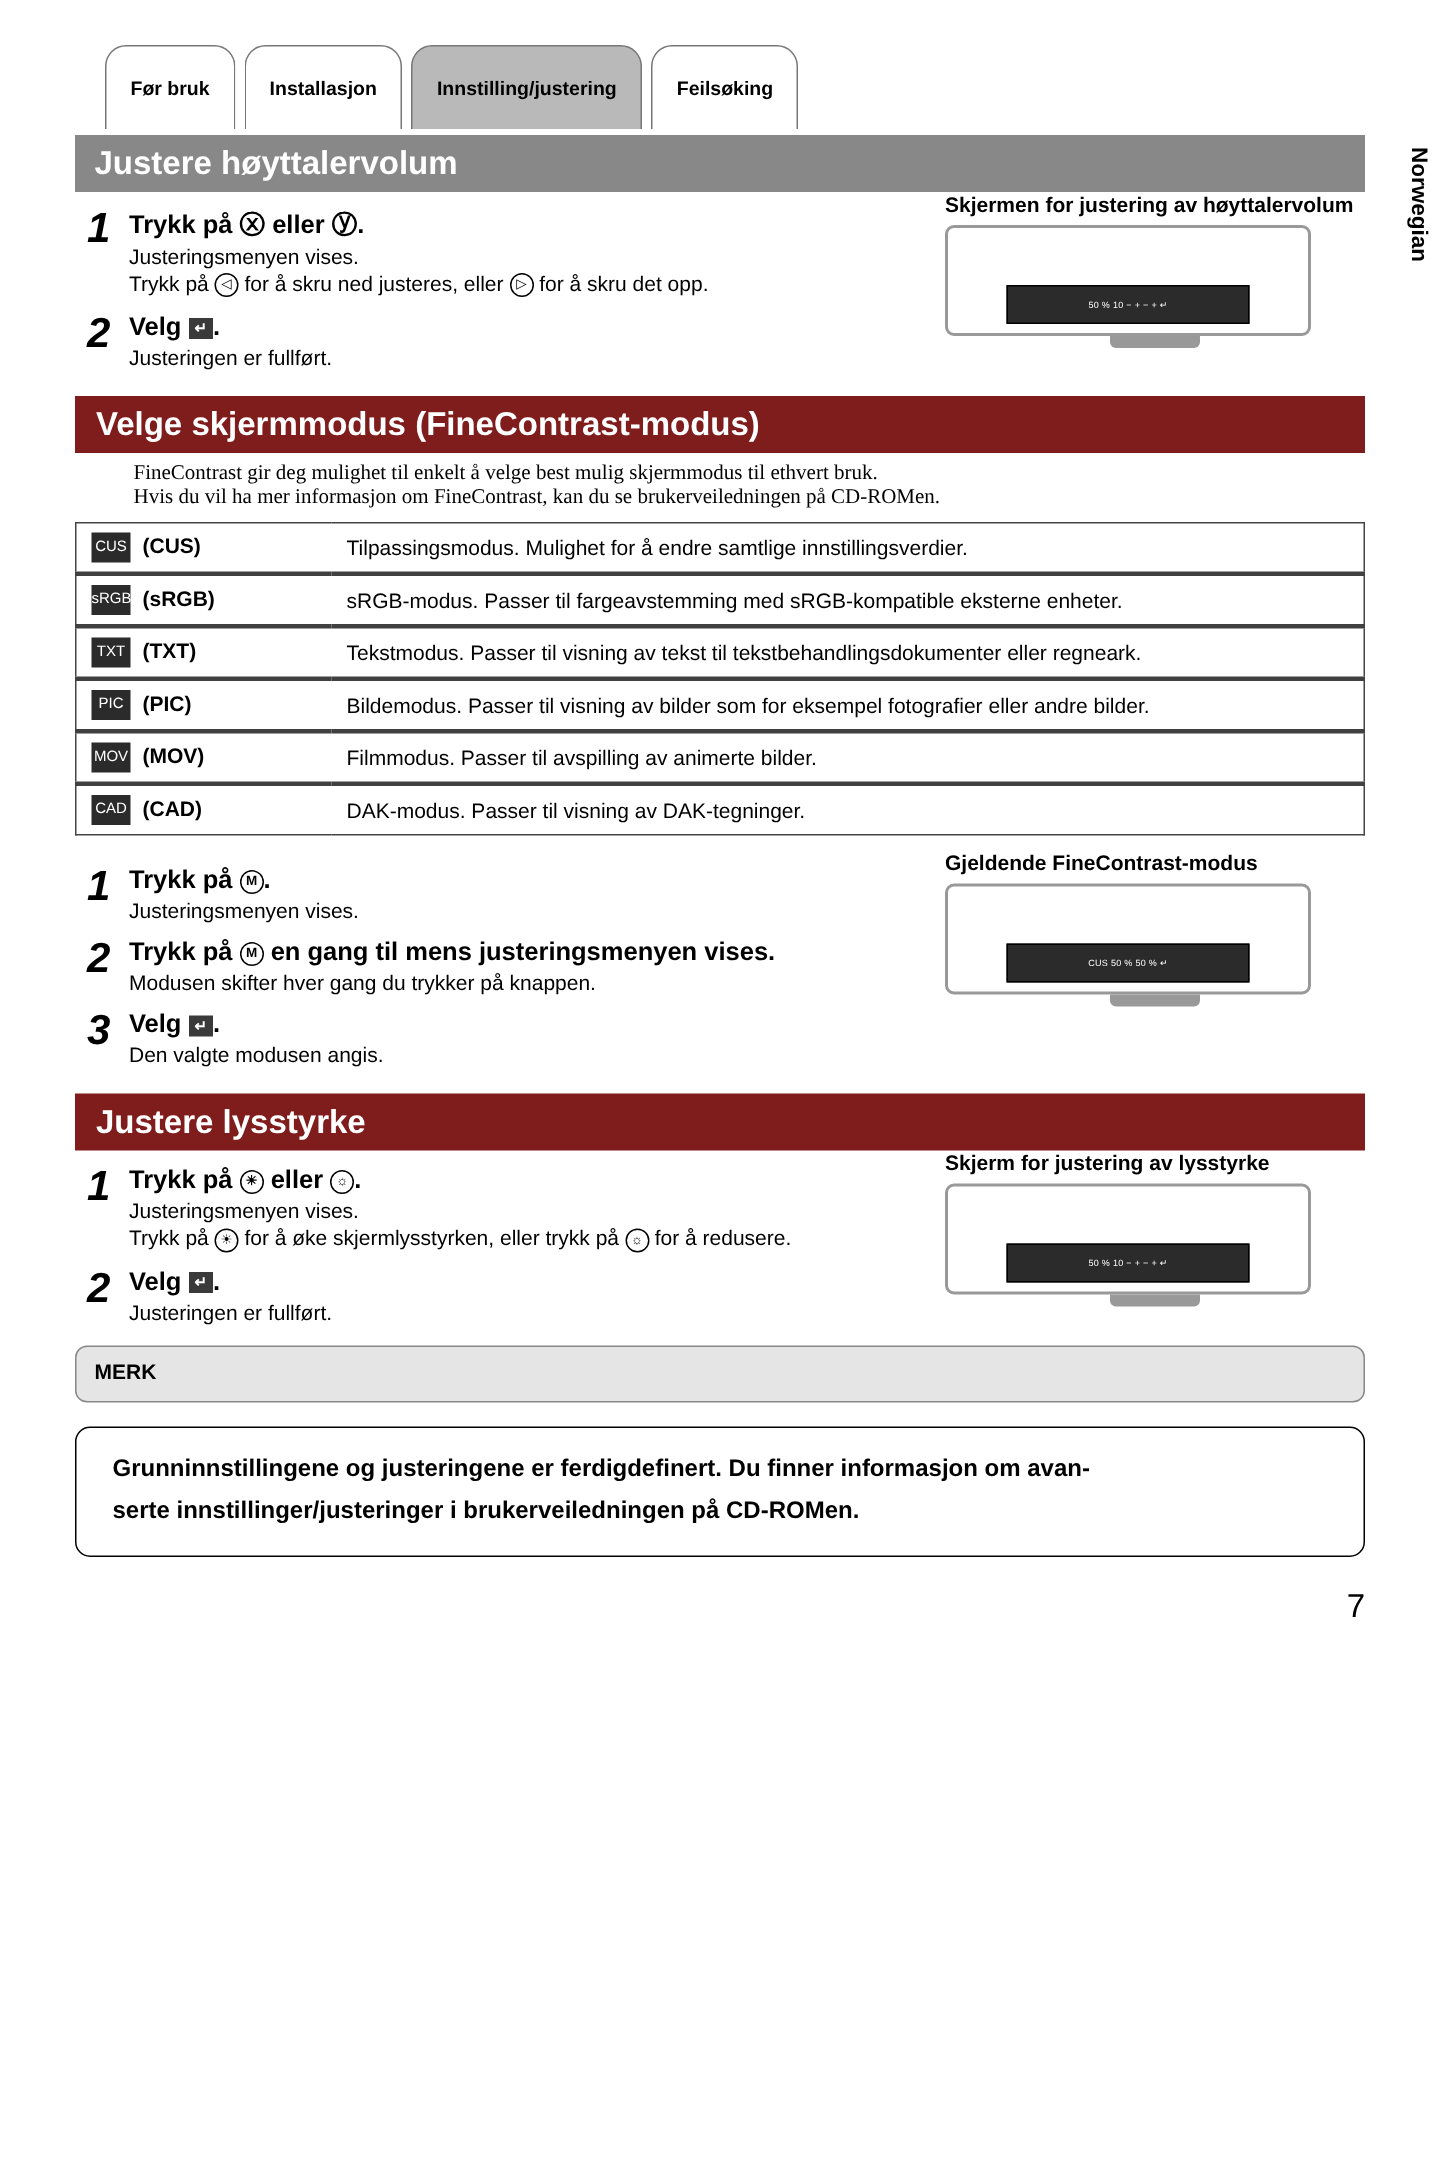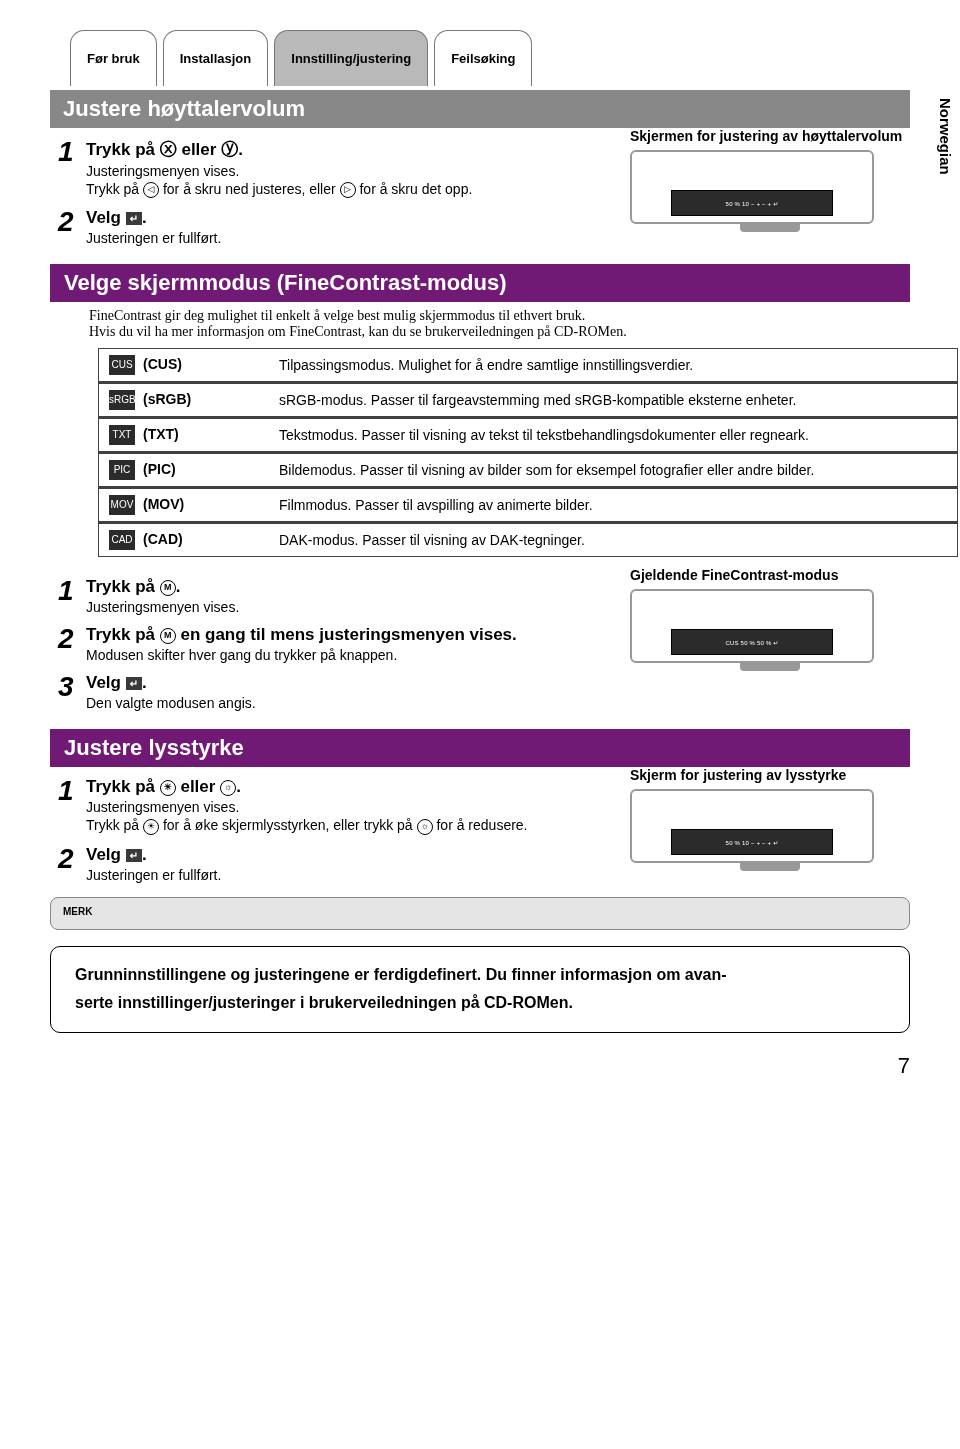--- a/index.html
+++ b/index.html
@@ -32,21 +32,21 @@
   }
   .section-bar {
     background: #888;
     color: #ffffff;
     font-size: 22px;
     font-weight: bold;
     padding: 6px 13px;
     margin-top: 0;
   }
   .sub-bar {
-    background: #701a75;
+    background: #7f1d1d;
     color: #fff;
     font-size: 22px;
     font-weight: bold;
     padding: 6px 14px;
     margin-top: 14px;
   }
   .step-row {
     display: flex;
     align-items: flex-start;
     margin: 10px 0 4px 8px;
@@ -134,21 +134,20 @@
     top:8px;
     writing-mode: vertical-rl;
     font-weight:bold;
     font-size:15px;
   }
   .mode-table {
     border: 1px solid #444;
     border-collapse: collapse;
     width: 100%;
     margin-top: 8px;
-    margin-left: 48px;
   }
   .mode-table td {
     border-top: 3px solid #404040;
     padding: 6px 10px;
     font-size: 14px;
     vertical-align: middle;
   }
   .mode-table tr:first-child td { border-top: none; }
   .mode-table td:first-child { width: 150px; white-space:nowrap; }
   .mode-icon {
@@ -163,21 +162,21 @@
     margin-right:8px;
     vertical-align:middle;
   }
   .mode-label { font-weight: bold; }
   .note-box {
     border: 1px solid #888;
     background: #e5e5e5;
     padding: 8px 12px;
     margin-top: 10px;
     border-radius: 8px;
-    font-size: 10px;
+    font-size: 14px;
   }
   .note-box .note-title {
     font-weight: bold;
     margin-bottom: 4px;
   }
   .final-box {
     border: 1.5px solid #000;
     border-radius: 10px;
     padding: 14px 24px;
     margin-top: 16px;

